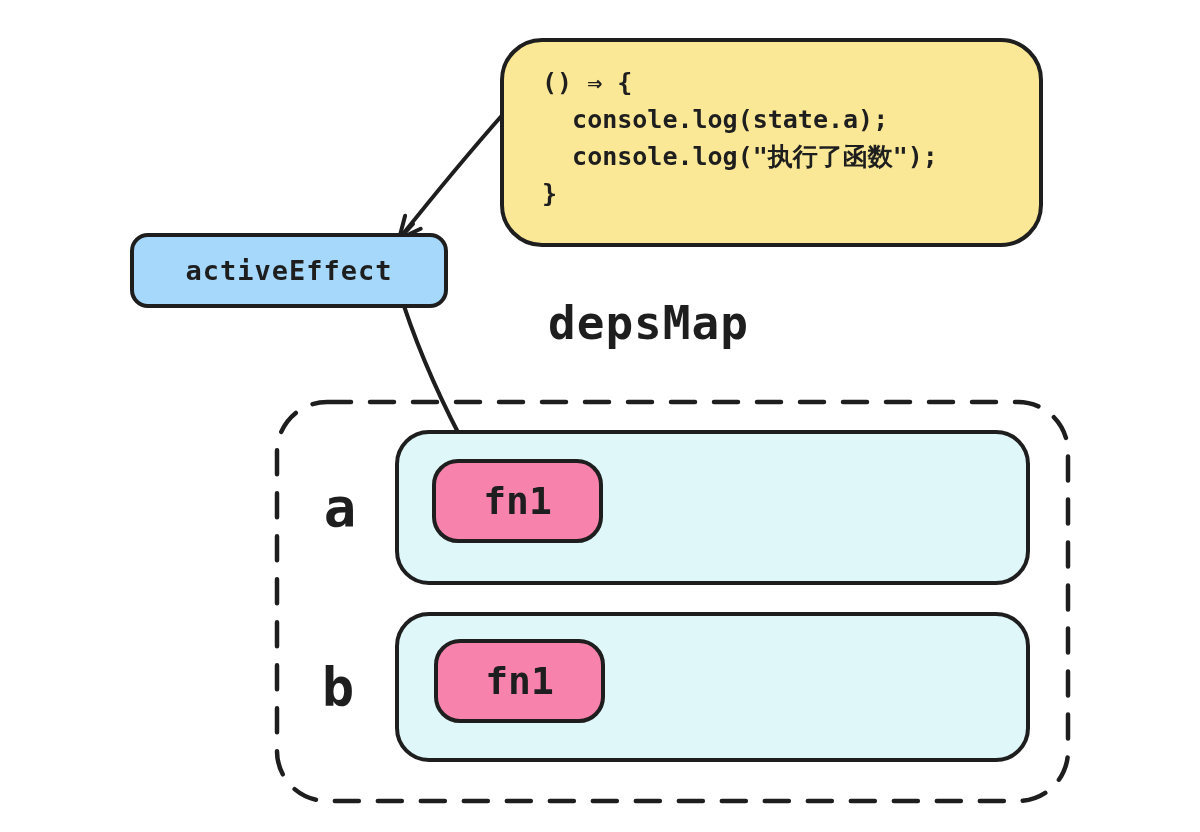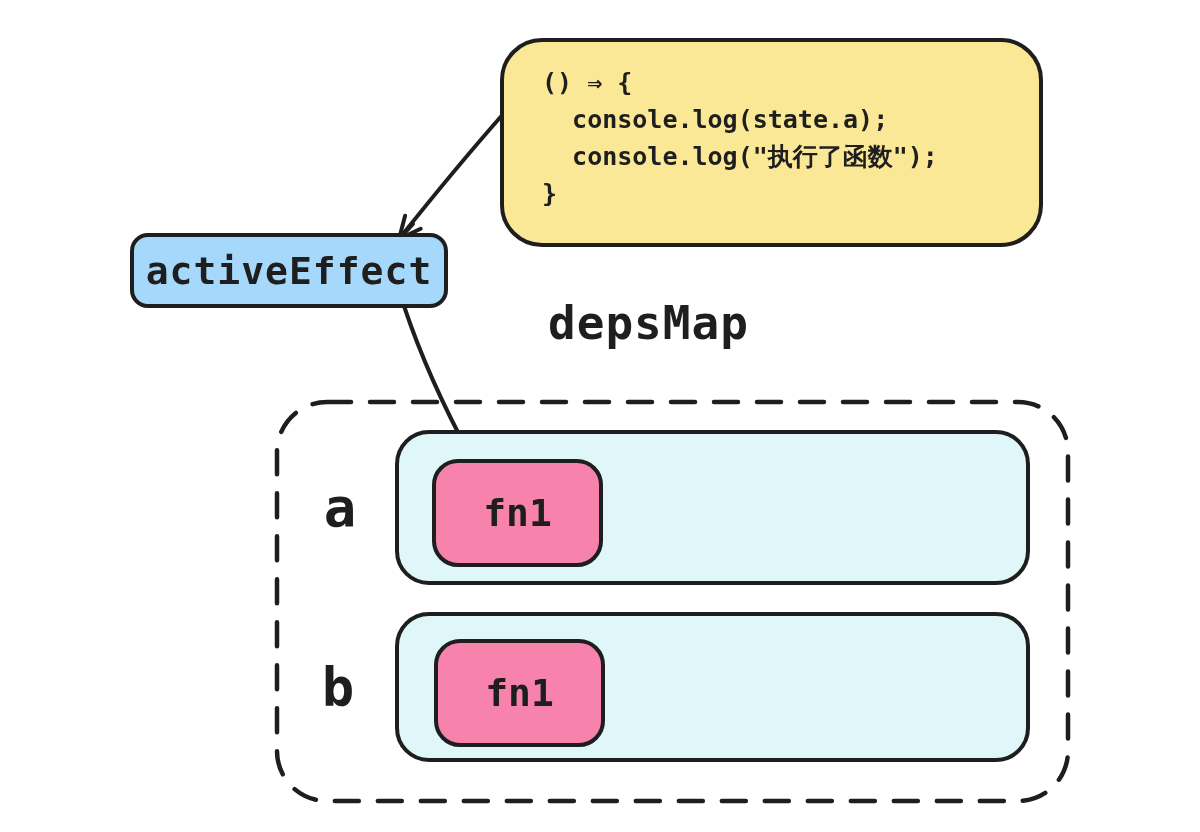--- a/index.html
+++ b/index.html
@@ -59,21 +59,21 @@
     color: var(--stroke);
   }
   .active-effect-box {
     position: absolute;
     left: 130px; top: 233px;
     width: 318px; height: 75px;
     background: var(--box-blue);
     border: 4px solid var(--stroke);
     border-radius: 18px;
     display: flex; align-items: center; justify-content: center;
-    font-size: 38px; font-weight: bold;
+    font-size: 27px; font-weight: bold;
     letter-spacing: 1px;
   }
   .deps-map-title {
     position: absolute;
     left: 548px; top: 296px;
     font-size: 46px; font-weight: bold;
     letter-spacing: 1px;
   }
   .row-label {
     position: absolute;
@@ -89,21 +89,21 @@
     left: 395px;
     width: 635px;
     background: var(--box-cyan);
     border: 4px solid var(--stroke);
     border-radius: 34px;
   }
   .dep-set-a { top: 430px; height: 155px; }
   .dep-set-b { top: 612px; height: 150px; }
   .dep-fn {
     position: absolute;
-    width: 171px; height: 108px;
+    width: 171px; height: 84px;
     background: var(--box-pink);
     border: 4px solid var(--stroke);
     border-radius: 26px;
     display: flex; align-items: center; justify-content: center;
     font-size: 38px; font-weight: bold;
   }
   .dep-fn-a { left: 33px; top: 25px; }
   .dep-fn-b { left: 35px; top: 23px; }
 </style>
 </head>

